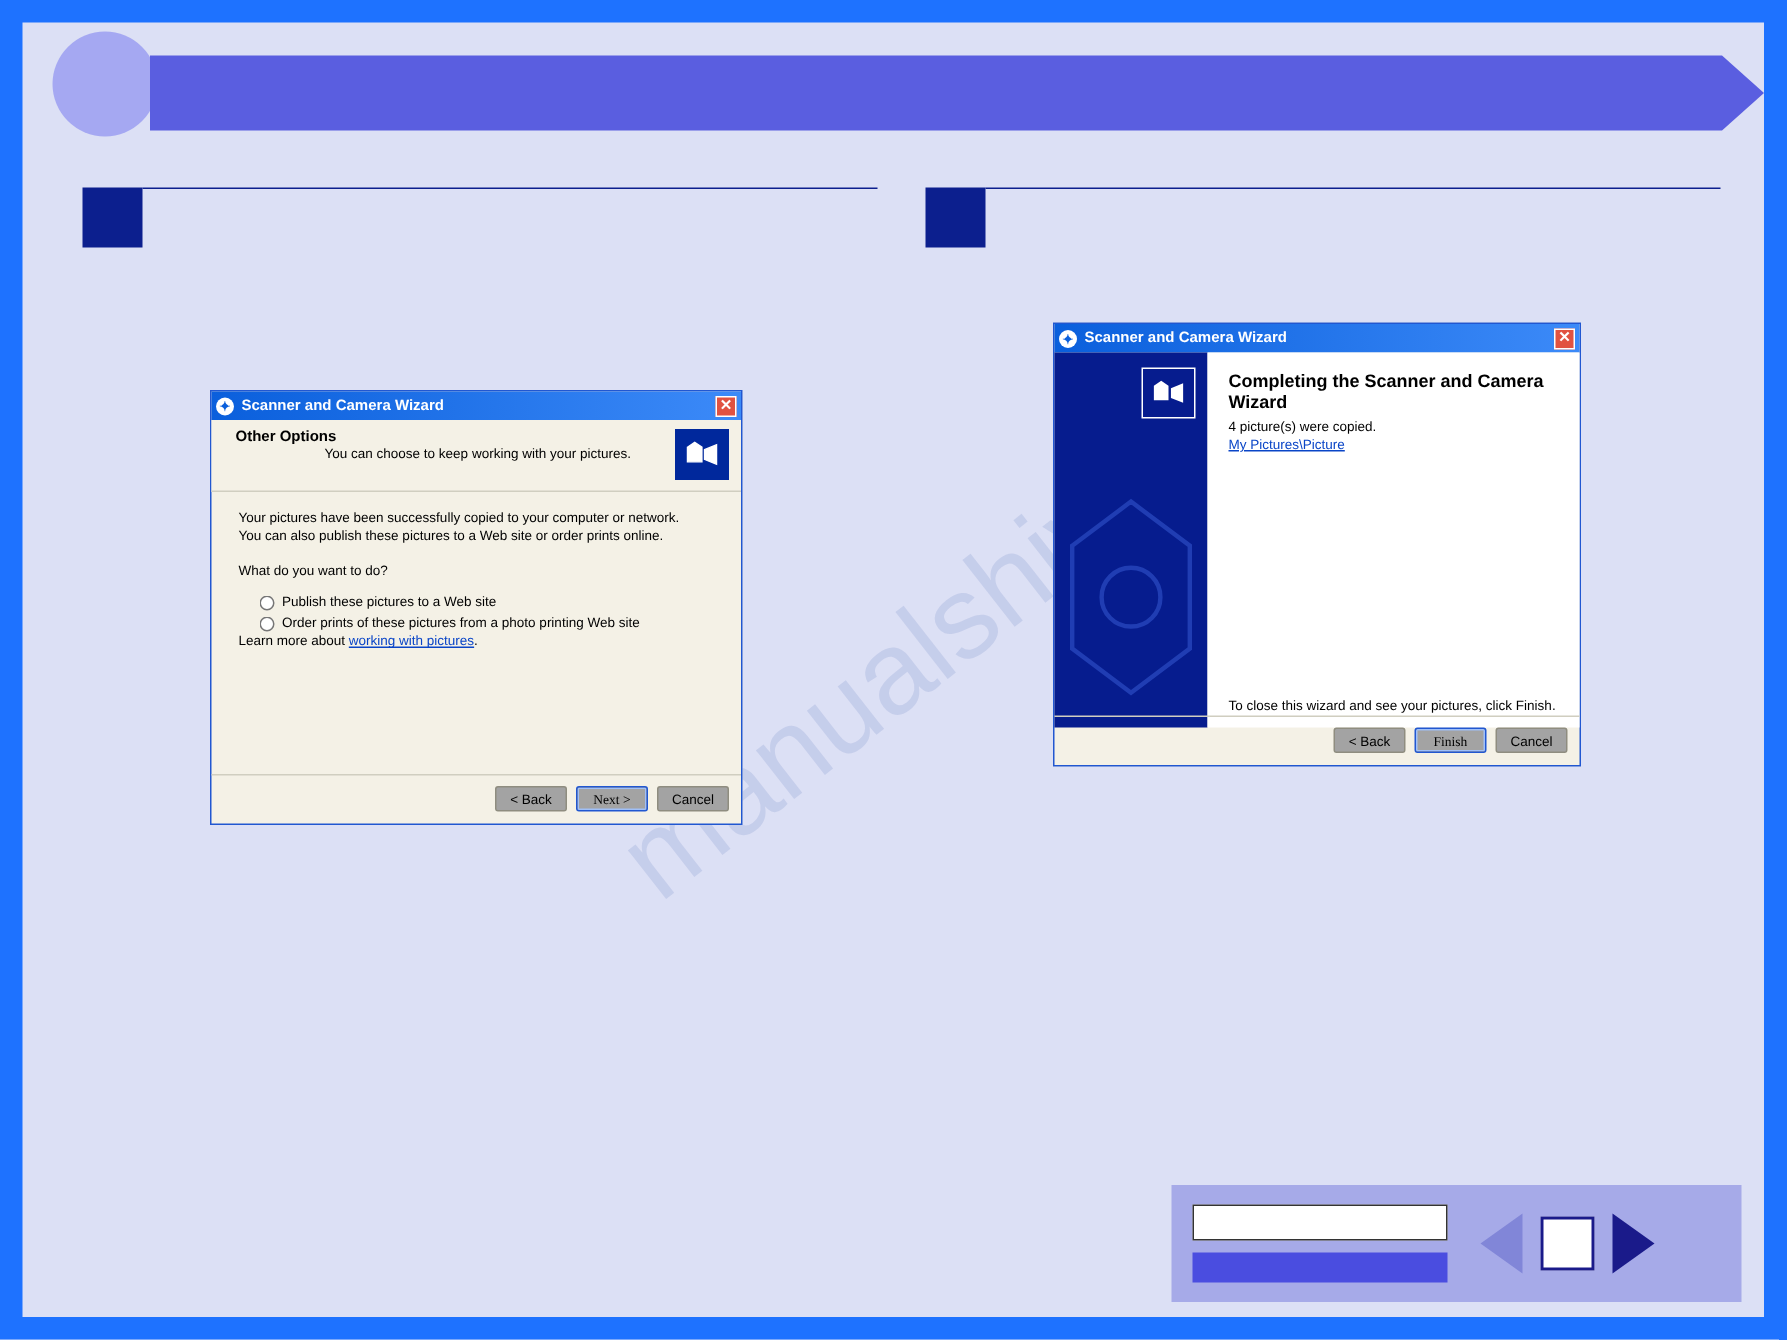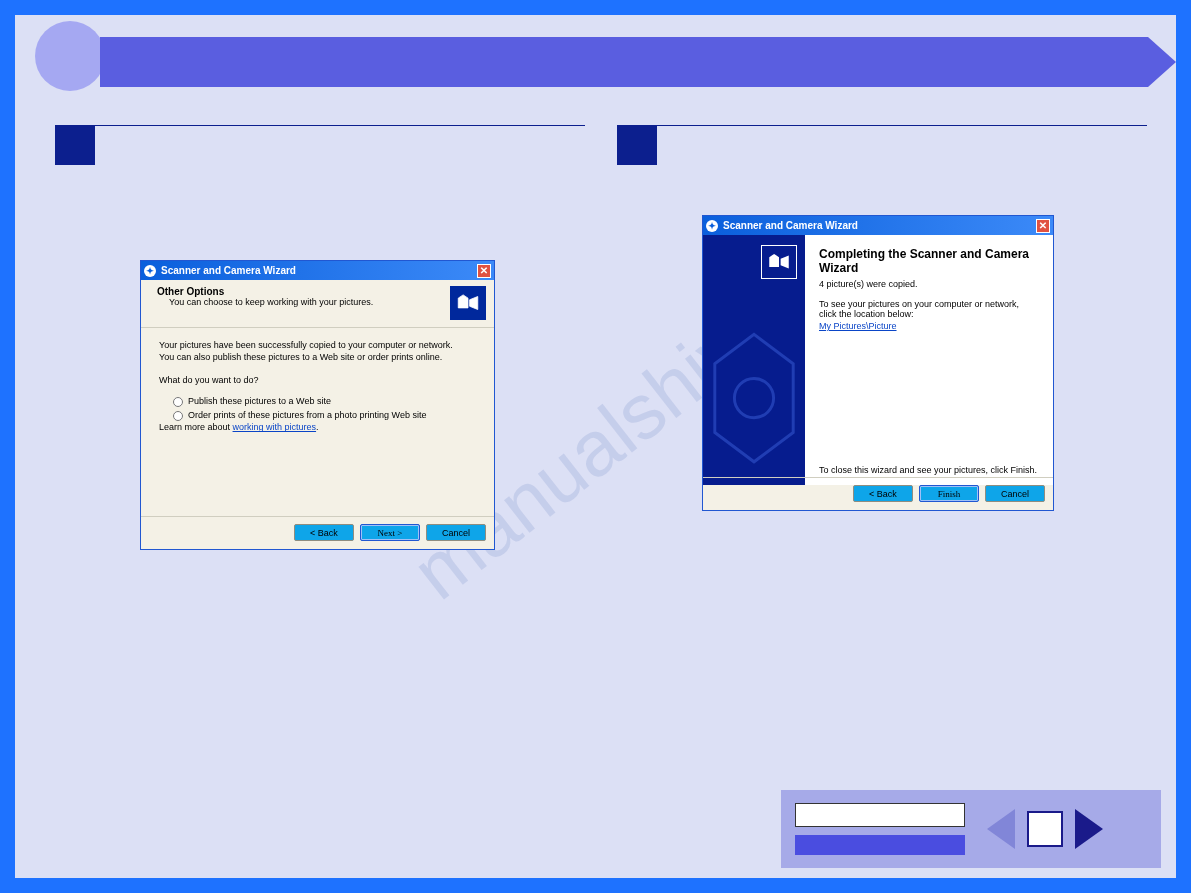--- a/index.html
+++ b/index.html
@@ -128,20 +128,21 @@
     position: relative;
   }
   .wiz-header-title {
     font-weight: bold;
     font-size: 10px;
   }
   .wiz-header-sub {
     font-size: 9px;
     padding-left: 12px;
     color: #000;
+    text-align: center;
   }
   .wiz-header-icon {
     position: absolute;
     top: 6px;
     right: 8px;
     width: 36px;
     height: 34px;
     background: #00289c;
     display: flex;
     align-items: center;
@@ -174,23 +175,23 @@
     text-decoration: underline;
   }
   .btn-row {
     position: absolute;
     bottom: 8px;
     right: 8px;
     display: flex;
     gap: 6px;
   }
   .btn {
-    width: 60px;
+    width: 48px;
     height: 17px;
-    background: #0ea5e9;
+    background: #a3a3a3;
     border: 1px solid #8f8d80;
     border-radius: 2px;
     font-size: 9px;
     display: flex;
     align-items: center;
     justify-content: center;
     cursor: default;
   }
   .btn.primary {
     border: 1px solid #2157d1;
@@ -388,21 +389,20 @@
             </svg>
         </div>
         <svg class="wiz-side-content" viewBox="0 0 100 160">
           <polygon points="10,40 50,10 90,40 90,110 50,140 10,110" fill="none" stroke="#3a5fd8" stroke-width="3"></polygon>
           <circle cx="50" cy="75" r="20" fill="none" stroke="#3a5fd8" stroke-width="3"></circle>
         </svg>
       </div>
       <div class="wiz-complete-body">
         <div class="wiz-complete-title">Completing the Scanner and Camera Wizard</div>
         <p>4 picture(s) were copied.</p>
-        <p>To see your pictures on your computer or network, click the location below:</p>
         <p style="margin-top:-8px"><span class="link-text">My Pictures\Picture</span></p>
         <div class="close-instr">To close this wizard and see your pictures, click Finish.</div>
       </div>
     </div>
     <div class="btn-row-separator"></div>
     <div class="btn-row">
       <div class="btn">&lt; Back</div>
       <div class="btn primary">Finish</div>
       <div class="btn">Cancel</div>
     </div>

